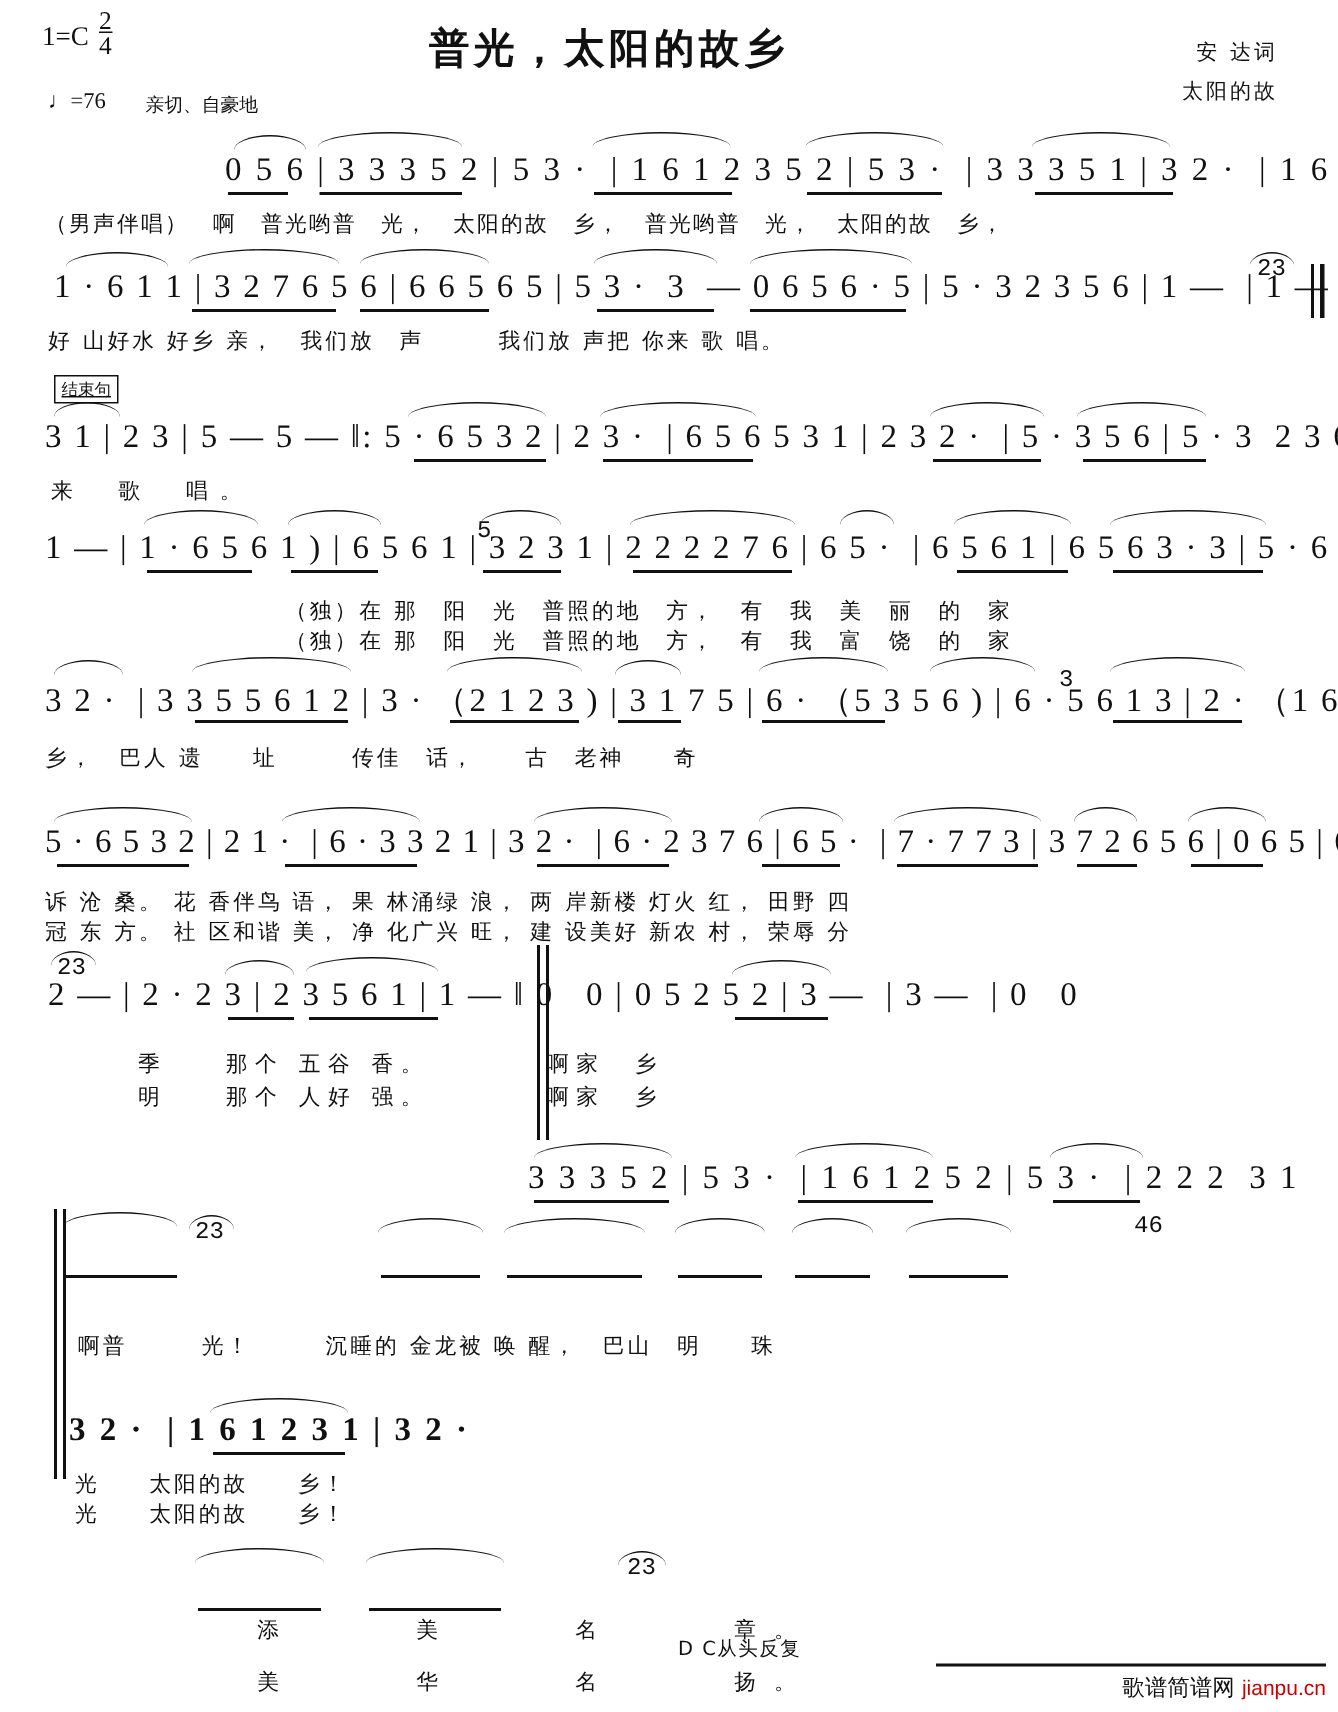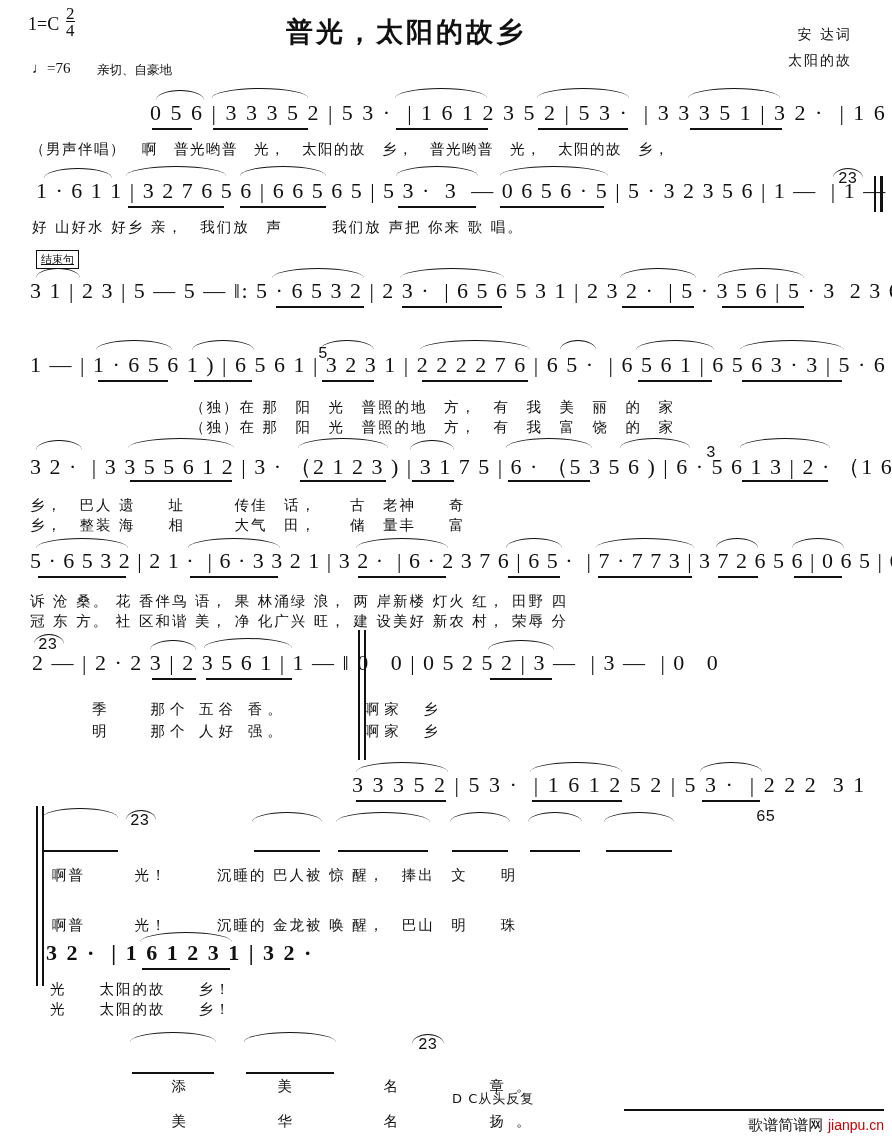--- a/index.html
+++ b/index.html
@@ -146,20 +146,21 @@
   <div class="slur" style="left:36px;top:268px;width:44px;"></div>
   <div class="slur" style="left:272px;top:268px;width:92px;"></div>
   <div class="slur" style="left:400px;top:268px;width:104px;"></div>
   <div class="slur" style="left:620px;top:268px;width:76px;"></div>
   <div class="slur" style="left:718px;top:268px;width:86px;"></div>
   <div class="mus" style="left:30px;top:278px;letter-spacing:1.5px;">3 1 | 2 3 | 5 — 5 — ‖: 5 · 6 5 3 2 | 2 3 ·  | 6 5 6 5 3 1 | 2 3 2 ·  | 5 · 3 5 6 | 5 · 3  2 3 6</div>
   <div class="hline" style="left:276px;top:306px;width:88px;"></div>
   <div class="hline" style="left:402px;top:306px;width:100px;"></div>
   <div class="hline" style="left:622px;top:306px;width:72px;"></div>
   <div class="hline" style="left:722px;top:306px;width:82px;"></div>
+  <div class="lyr" style="left:34px;top:318px;letter-spacing:8px;">来　歌　唱。　　　　　　　　　　　　　　　　　　　　　　　　　</div>
 
   <div class="slur" style="left:96px;top:340px;width:76px;"></div>
   <div class="slur" style="left:192px;top:340px;width:62px;"></div>
   <div class="slur" style="left:320px;top:340px;width:54px;"></div>
   <div class="slur" style="left:420px;top:340px;width:110px;"></div>
   <div class="slur" style="left:560px;top:340px;width:36px;"></div>
   <div class="slur" style="left:636px;top:340px;width:78px;"></div>
   <div class="slur" style="left:740px;top:340px;width:104px;"></div>
   <div class="tiny" style="left:318px;top:345px;">5</div>
   <div class="mus" style="left:30px;top:352px;letter-spacing:1.5px;">1 — | 1 · 6 5 6 1 ) | 6 5 6 1 | 3 2 3 1 | 2 2 2 2 7 6 | 6 5 ·  | 6 5 6 1 | 6 5 6 3 · 3 | 5 · 6 1 2 3</div>
@@ -180,21 +181,20 @@
   <div class="slur" style="left:620px;top:438px;width:70px;"></div>
   <div class="slur" style="left:740px;top:438px;width:90px;"></div>
   <div class="tiny" style="left:706px;top:444px;">3</div>
   <div class="mus" style="left:30px;top:452px;letter-spacing:1.5px;">3 2 ·  | 3 3 5 5 6 1 2 | 3 · （2 1 2 3 ) | 3 1 7 5 | 6 · （5 3 5 6 ) | 6 · 5 6 1 3 | 2 · （1 6 1 2 )</div>
   <div class="hline" style="left:130px;top:480px;width:102px;"></div>
   <div class="hline" style="left:300px;top:480px;width:86px;"></div>
   <div class="hline" style="left:412px;top:480px;width:42px;"></div>
   <div class="hline" style="left:508px;top:480px;width:82px;"></div>
   <div class="hline" style="left:742px;top:480px;width:86px;"></div>
   <div class="lyr" style="left:30px;top:496px;letter-spacing:2px;">乡，　巴人 遗　　址　　　传佳　话，　　古　老神　　奇</div>
-  <div class="lyr" style="left:30px;top:516px;letter-spacing:2px;">乡，　整装 海　　相　　　大气　田，　　储　量丰　　富</div>
 
   <div class="slur" style="left:36px;top:538px;width:92px;"></div>
   <div class="slur" style="left:188px;top:538px;width:92px;"></div>
   <div class="slur" style="left:356px;top:538px;width:92px;"></div>
   <div class="slur" style="left:506px;top:538px;width:56px;"></div>
   <div class="slur" style="left:596px;top:538px;width:98px;"></div>
   <div class="slur" style="left:716px;top:538px;width:42px;"></div>
   <div class="slur" style="left:792px;top:538px;width:52px;"></div>
   <div class="mus" style="left:30px;top:548px;letter-spacing:1px;">5 · 6 5 3 2 | 2 1 ·  | 6 · 3 3 2 1 | 3 2 ·  | 6 · 2 3 7 6 | 6 5 ·  | 7 · 7 7 3 | 3 7 2 6 5 6 | 0 6 5 | 6 5 3</div>
   <div class="hline" style="left:38px;top:576px;width:88px;"></div>
@@ -230,31 +230,30 @@
   <div class="hline" style="left:702px;top:800px;width:58px;"></div>
 
   <div class="slur" style="left:42px;top:808px;width:76px;"></div>
   <div class="tiny" style="left:130px;top:812px;">23</div>
   <div class="slur" style="left:126px;top:810px;width:30px;"></div>
   <div class="slur" style="left:252px;top:812px;width:70px;"></div>
   <div class="slur" style="left:336px;top:812px;width:94px;"></div>
   <div class="slur" style="left:450px;top:812px;width:60px;"></div>
   <div class="slur" style="left:528px;top:812px;width:54px;"></div>
   <div class="slur" style="left:604px;top:812px;width:70px;"></div>
-  <div class="tiny" style="left:756px;top:808px;">65</div>
+  <div class="tiny" style="left:756px;top:808px;">46</div>
   <div class="hline" style="left:44px;top:850px;width:74px;"></div>
   <div class="hline" style="left:254px;top:850px;width:66px;"></div>
   <div class="hline" style="left:338px;top:850px;width:90px;"></div>
   <div class="hline" style="left:452px;top:850px;width:56px;"></div>
   <div class="hline" style="left:530px;top:850px;width:50px;"></div>
   <div class="hline" style="left:606px;top:850px;width:66px;"></div>
   <div class="barline" style="left:36px;top:806px;height:150px;"></div>
   <div class="barline" style="left:42px;top:806px;height:150px;"></div>
-  <div class="lyr" style="left:52px;top:866px;letter-spacing:2px;">啊普　　　光！　　　沉睡的 巴人被 惊 醒，　捧出　文　　明</div>
-  <div class="lyr" style="left:52px;top:888px;letter-spacing:2px;margin-top:28px;">啊普　　　光！　　　沉睡的 金龙被 唤 醒，　巴山　明　　珠</div>
+  <div class="lyr" style="left:52px;top:888px;letter-spacing:2px;">啊普　　　光！　　　沉睡的 金龙被 唤 醒，　巴山　明　　珠</div>
 
   <div class="slur" style="left:140px;top:932px;width:92px;"></div>
   <div class="mus" style="left:46px;top:940px;letter-spacing:2px;font-weight:bold;">3 2 ·  | 1 6 1 2 3 1 | 3 2 ·</div>
   <div class="hline" style="left:142px;top:968px;width:88px;"></div>
   <div class="barline" style="left:36px;top:928px;height:58px;"></div>
   <div class="barline" style="left:42px;top:928px;height:58px;"></div>
   <div class="lyr" style="left:50px;top:980px;letter-spacing:2px;">光　　太阳的故　　乡！</div>
   <div class="lyr" style="left:50px;top:1000px;letter-spacing:2px;">光　　太阳的故　　乡！</div>
 
   <div class="slur" style="left:130px;top:1032px;width:86px;"></div>

